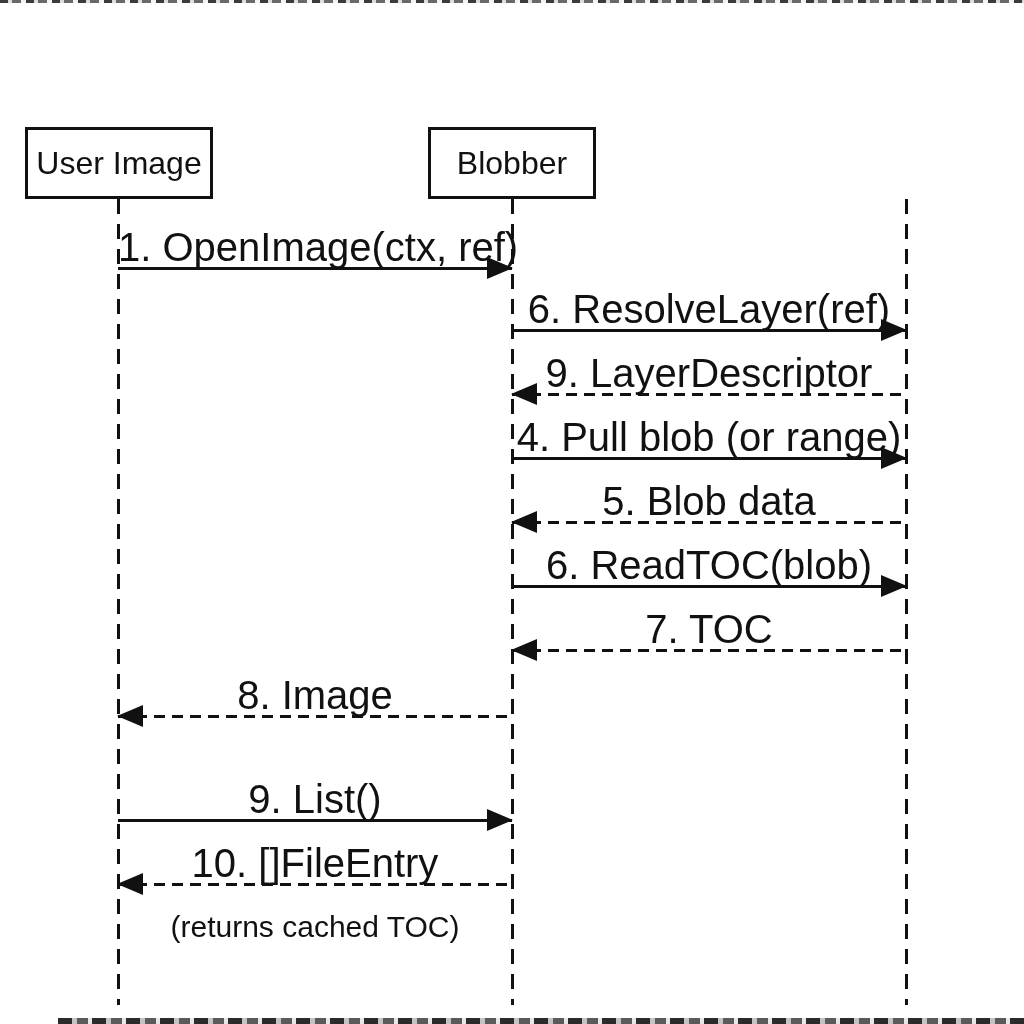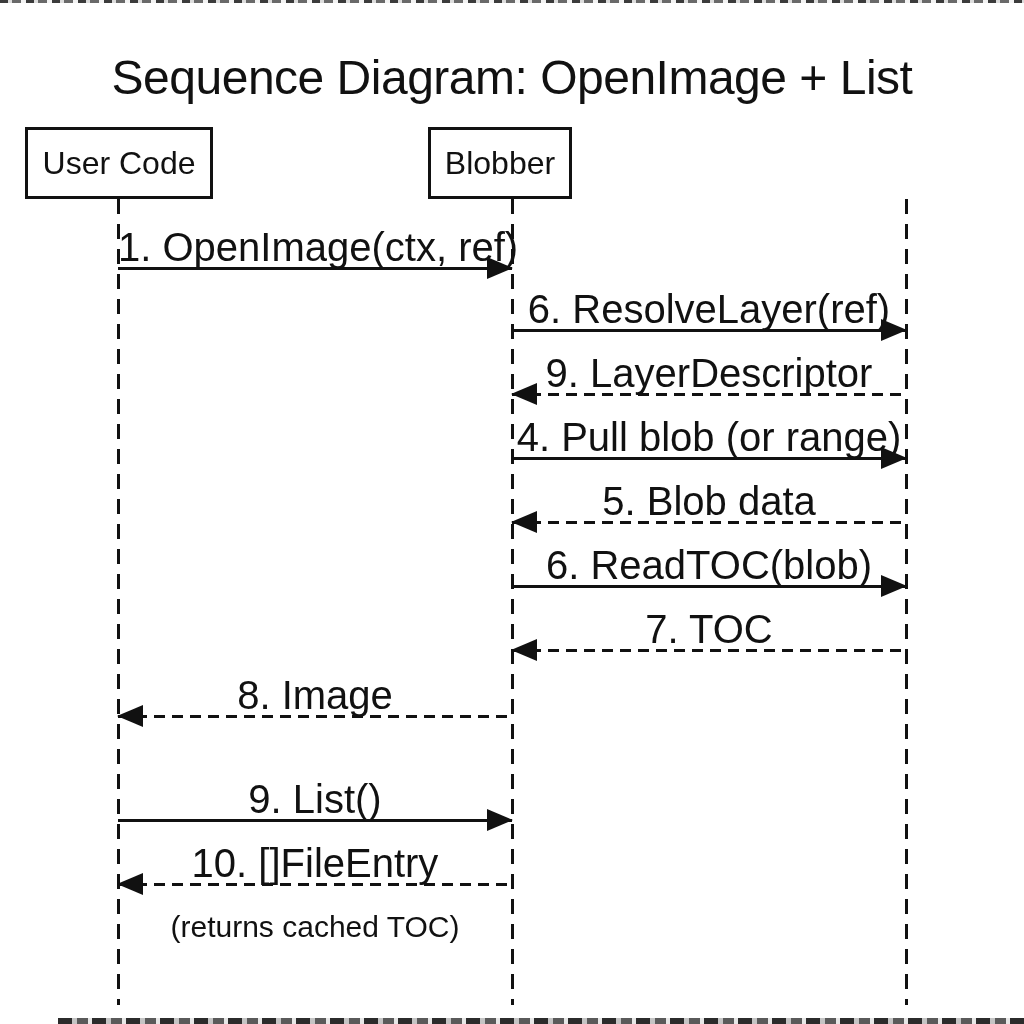--- a/index.html
+++ b/index.html
@@ -48,21 +48,21 @@
     box-sizing: border-box;
     border: 3px solid #111111;
     background: #ffffff;
     display: flex;
     align-items: center;
     justify-content: center;
     font-size: 32px;
     white-space: nowrap;
   }
   .actor-user-code { left: 25px;  width: 188px; }
-  .actor-blobber   { left: 428px; width: 144px; }
+  .actor-blobber   { left: 428px; width: 168px; }
   .actor-registry  { left: 822px; width: 168px; }
 
   .lifeline {
     position: absolute;
     top: 199px;
     height: 806px;
     width: 3px;
     background: repeating-linear-gradient(180deg,
       #111111 0 15px, transparent 15px 25px);
   }
@@ -112,24 +112,23 @@
   .head-left  { left: -1px;  border-right: 26px solid #111111; }
 </style>
 </head>
 <body>
 
 <div class="canvas">
 
   <div class="edge-artifact edge-top"></div>
   <div class="edge-artifact edge-bottom"></div>
 
-  <div class="title">Sequence Diagram: OpenImage + List</div>
 
   <div class="actor actor-user-code">
-    <span>User Code</span>
+    <span>User Image</span>
   </div>
   <div class="actor actor-blobber">
     <span>Blobber</span>
   </div>
 
   <div class="lifeline lifeline-user-code"></div>
   <div class="lifeline lifeline-blobber"></div>
   <div class="lifeline lifeline-registry"></div>
 
   <div class="msg lane-ab" style="top:229px;">

